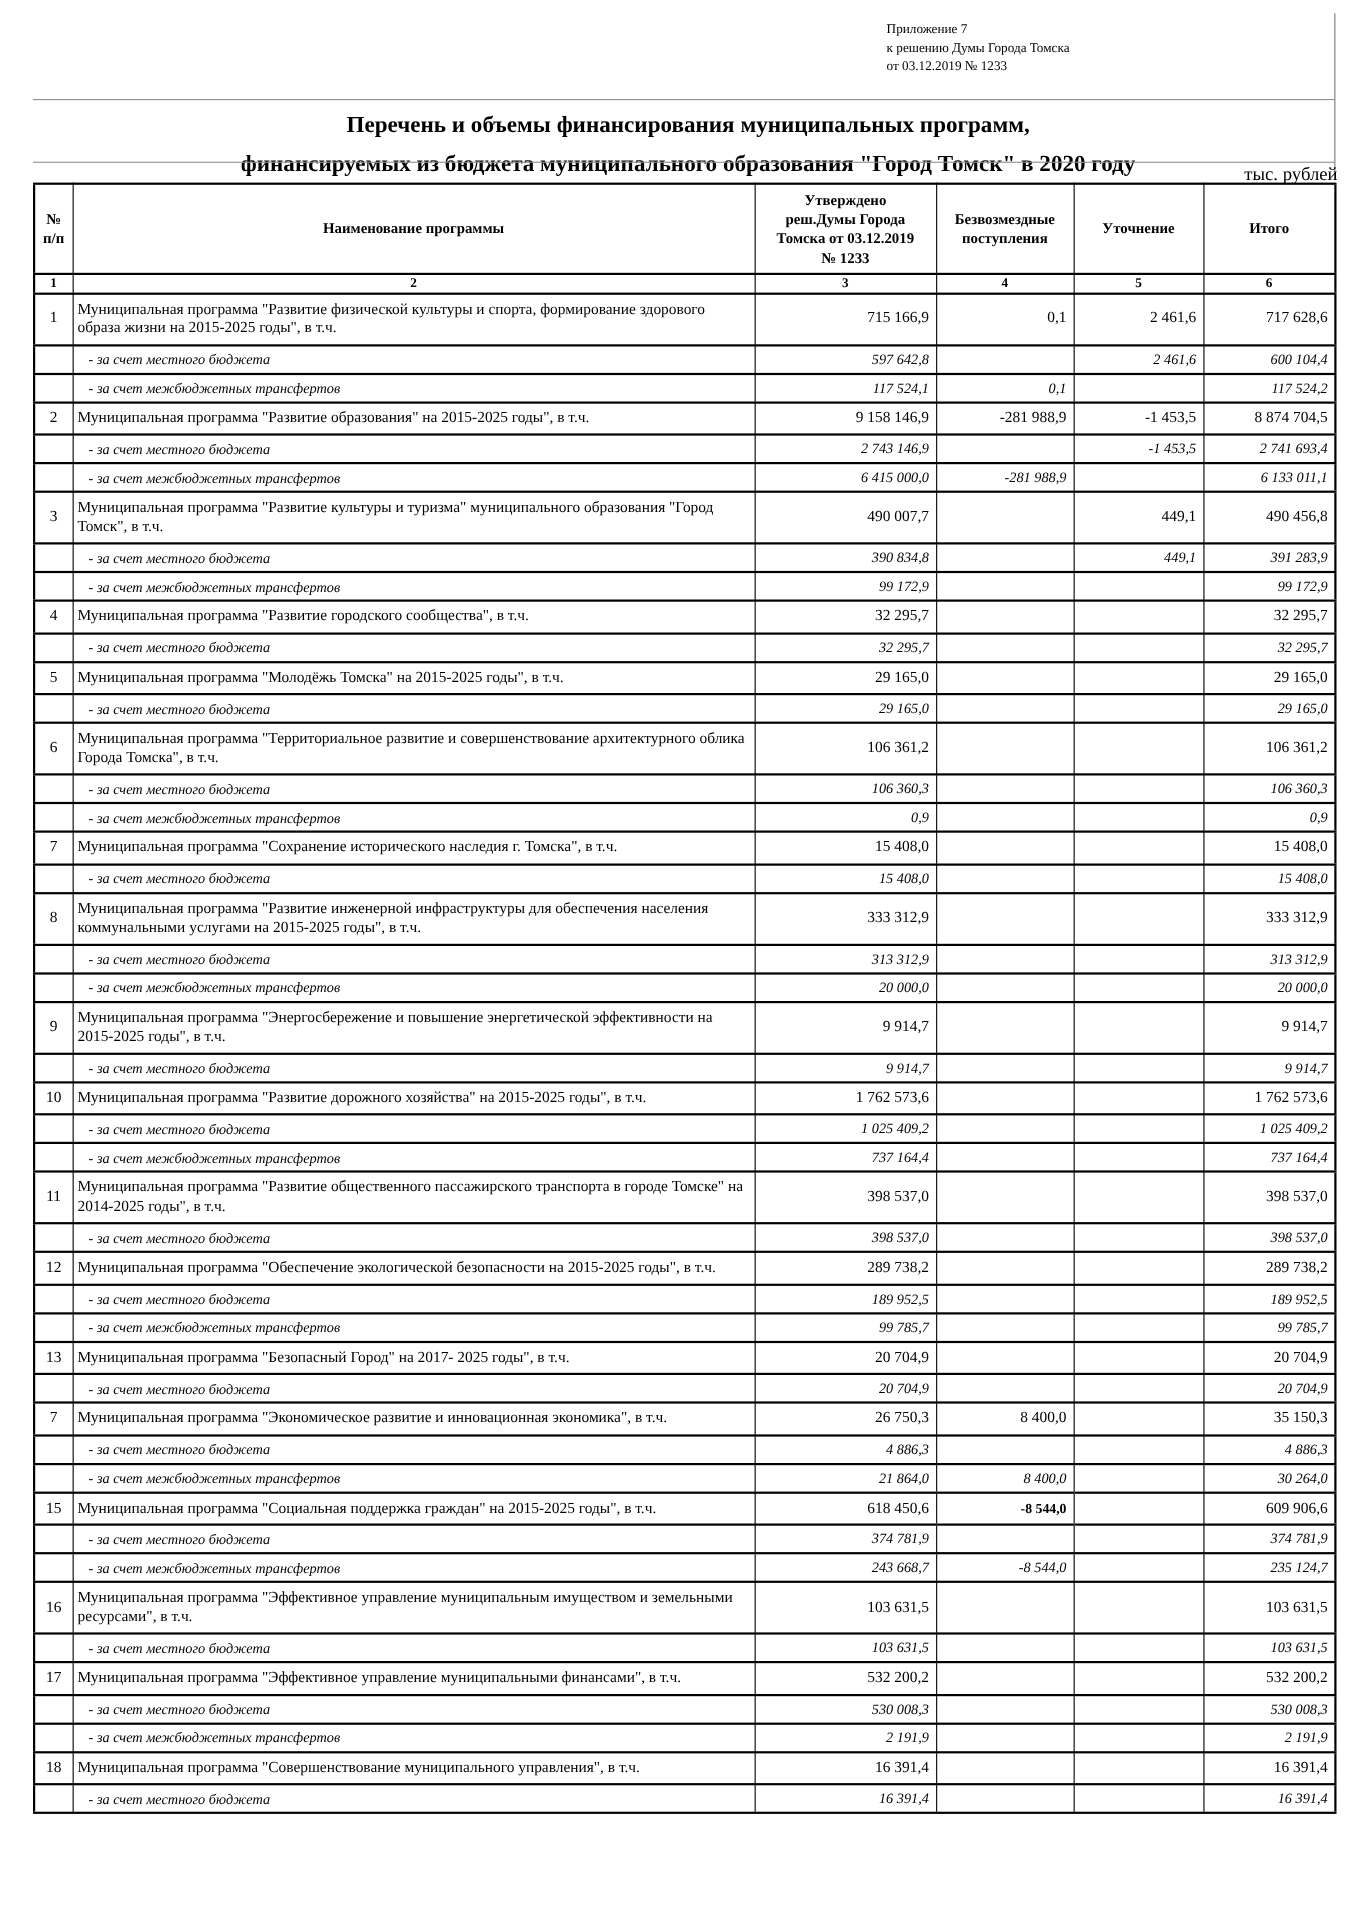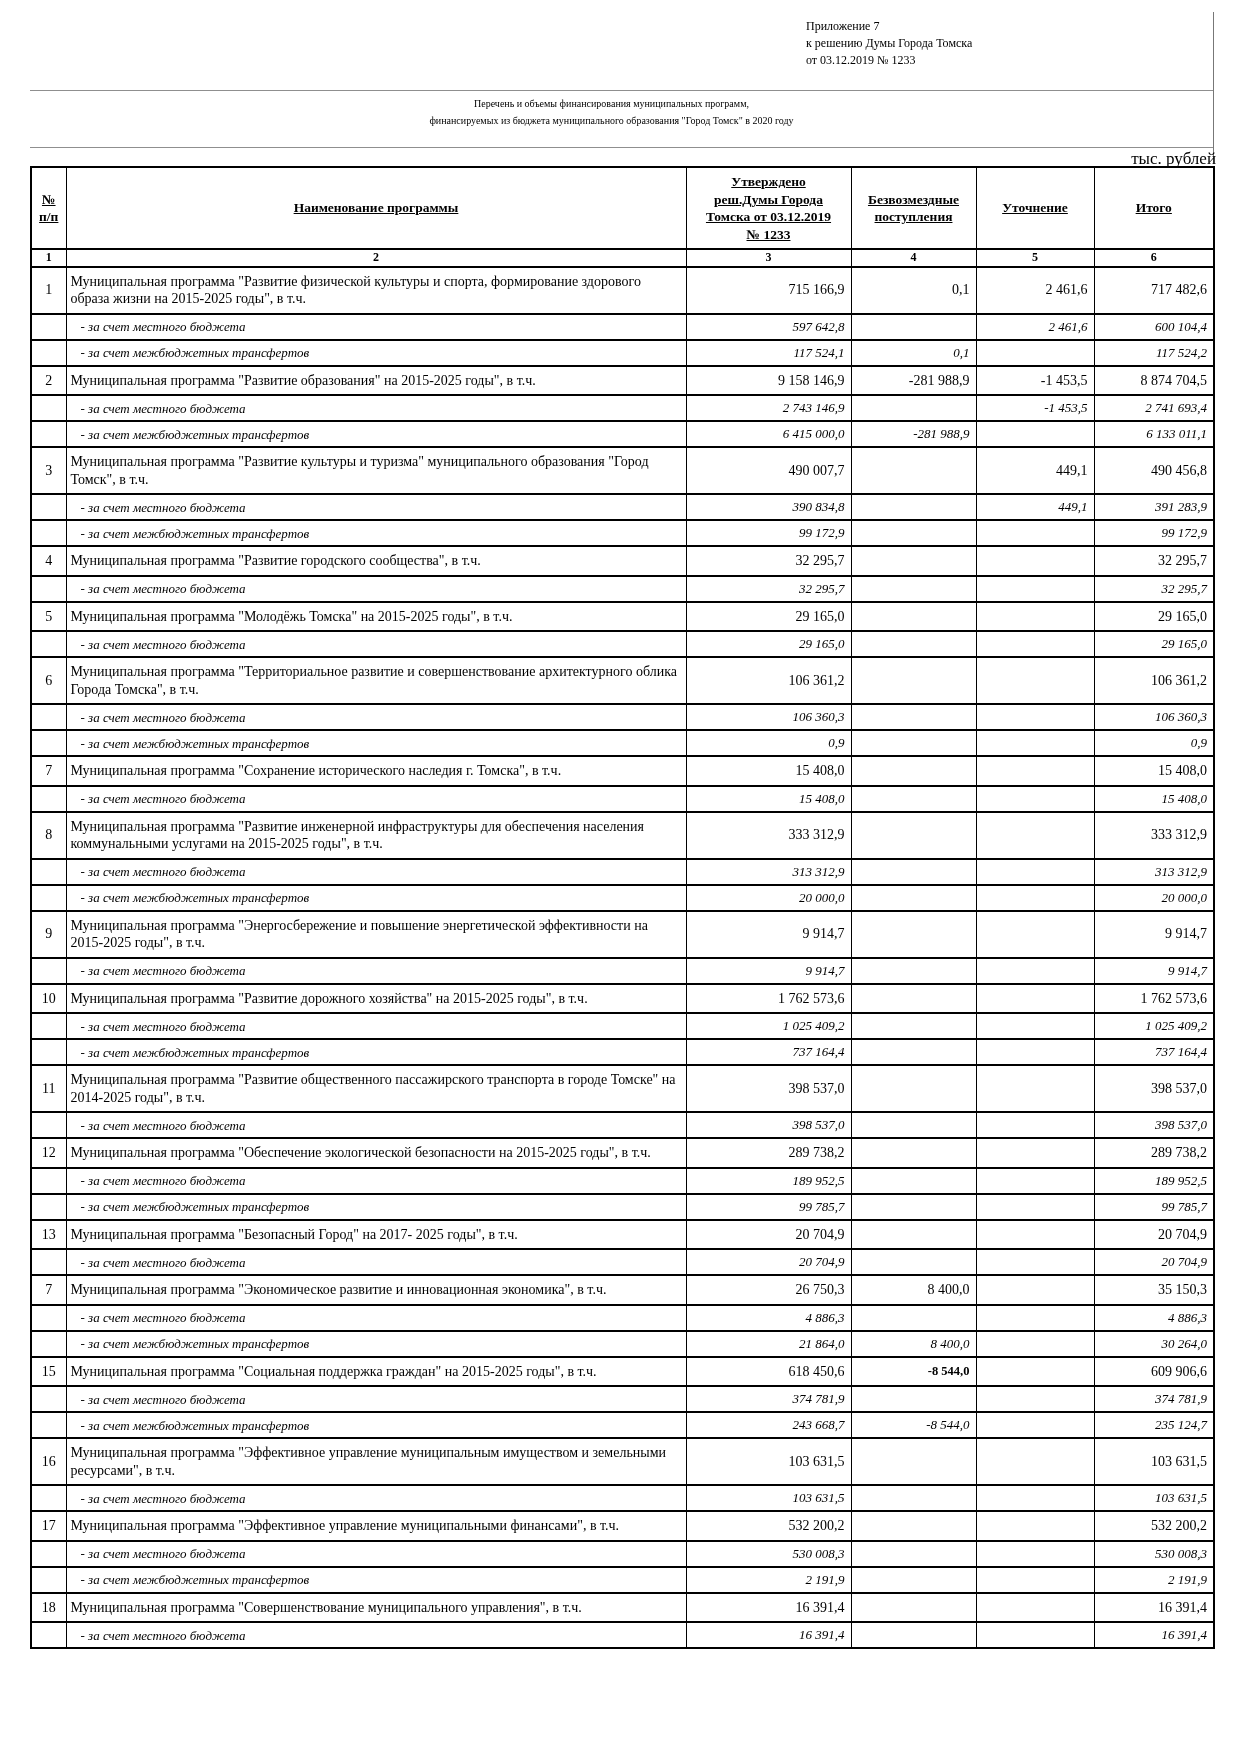--- a/index.html
+++ b/index.html
@@ -14,22 +14,22 @@
   .appendix{
     position:absolute;left:806px;top:18px;
     font-size:12px;line-height:1.4;
     white-space:pre-line;
   }
   .rule{position:absolute;left:30px;width:1183px;height:0;border-top:1px solid #8f8f8f;}
   .rule-top{top:90px;}
   .rule-mid{top:147px;}
   .vline{position:absolute;left:1213px;top:12px;height:152px;width:0;border-left:1px solid #777;}
   .doc-title{
-    position:absolute;left:20px;top:96px;width:1183px;
-    text-align:center;font-weight:normal;font-size:10px;line-height:1.65;
+    position:absolute;left:34px;top:96px;width:1183px;
+    text-align:center;font-weight:bold;font-size:21px;line-height:1.65;
   }
   .units{
     position:absolute;left:36px;top:149px;width:1180px;
     text-align:right;font-size:17px;
   }
   table.fin{
     position:absolute;left:30px;top:166px;
     width:1183px;
     border-collapse:collapse;table-layout:fixed;
     border:2px solid #000;
@@ -38,21 +38,20 @@
   table.fin th, table.fin td{
     border-left:1px solid #000;border-right:1px solid #000;
     overflow:hidden;
   }
   table.fin tr{border-top:2px solid #000;border-bottom:2px solid #000;}
   tr.colnum-row{border-top:2px solid #000;border-bottom:3px solid #000;}
   th.hdr{
     font-weight:bold;text-align:center;vertical-align:middle;
     font-size:13.5px;line-height:1.3;padding:5px 2px;
     white-space:pre-line;
-    text-decoration:underline;
   }
   td.colnum{
     font-weight:bold;text-align:center;font-size:12px;padding:1px 2px;line-height:1.15;
   }
   td.cell-num{text-align:center;vertical-align:middle;font-size:14px;padding:2px 1px;}
   td.cell-name{text-align:left;vertical-align:middle;padding:5px 6px 5px 4px;line-height:1.25;}
   td.cell-val{text-align:right;vertical-align:middle;padding:5px 6px 5px 2px;white-space:nowrap;}
   tr.subrow td{font-style:italic;font-size:13px;}
   tr.subrow td.cell-name{padding:4px 6px 4px 14px;line-height:1.2;margin-top:46px;}
   tr.subrow td.cell-val{padding-top:4px;padding-bottom:4px;}
@@ -111,21 +110,21 @@
         <td class="colnum">6</td>
       </tr>
     </thead>
     <tbody id="table-body">
         <tr>
           <td class="cell-num">1</td>
           <td class="cell-name">Муниципальная программа "Развитие физической культуры и спорта, формирование здорового образа жизни на 2015-2025 годы", в т.ч.</td>
           <td class="cell-val">715 166,9</td>
           <td class="cell-val">0,1</td>
           <td class="cell-val">2 461,6</td>
-          <td class="cell-val">717 482,6</td>
+          <td class="cell-val">717 628,6</td>
         </tr>
         <tr class="subrow">
           <td class="cell-num"></td>
           <td class="cell-name">- за счет местного бюджета</td>
           <td class="cell-val">597 642,8</td>
           <td class="cell-val"></td>
           <td class="cell-val">2 461,6</td>
           <td class="cell-val">600 104,4</td>
         </tr>
         <tr class="subrow">

